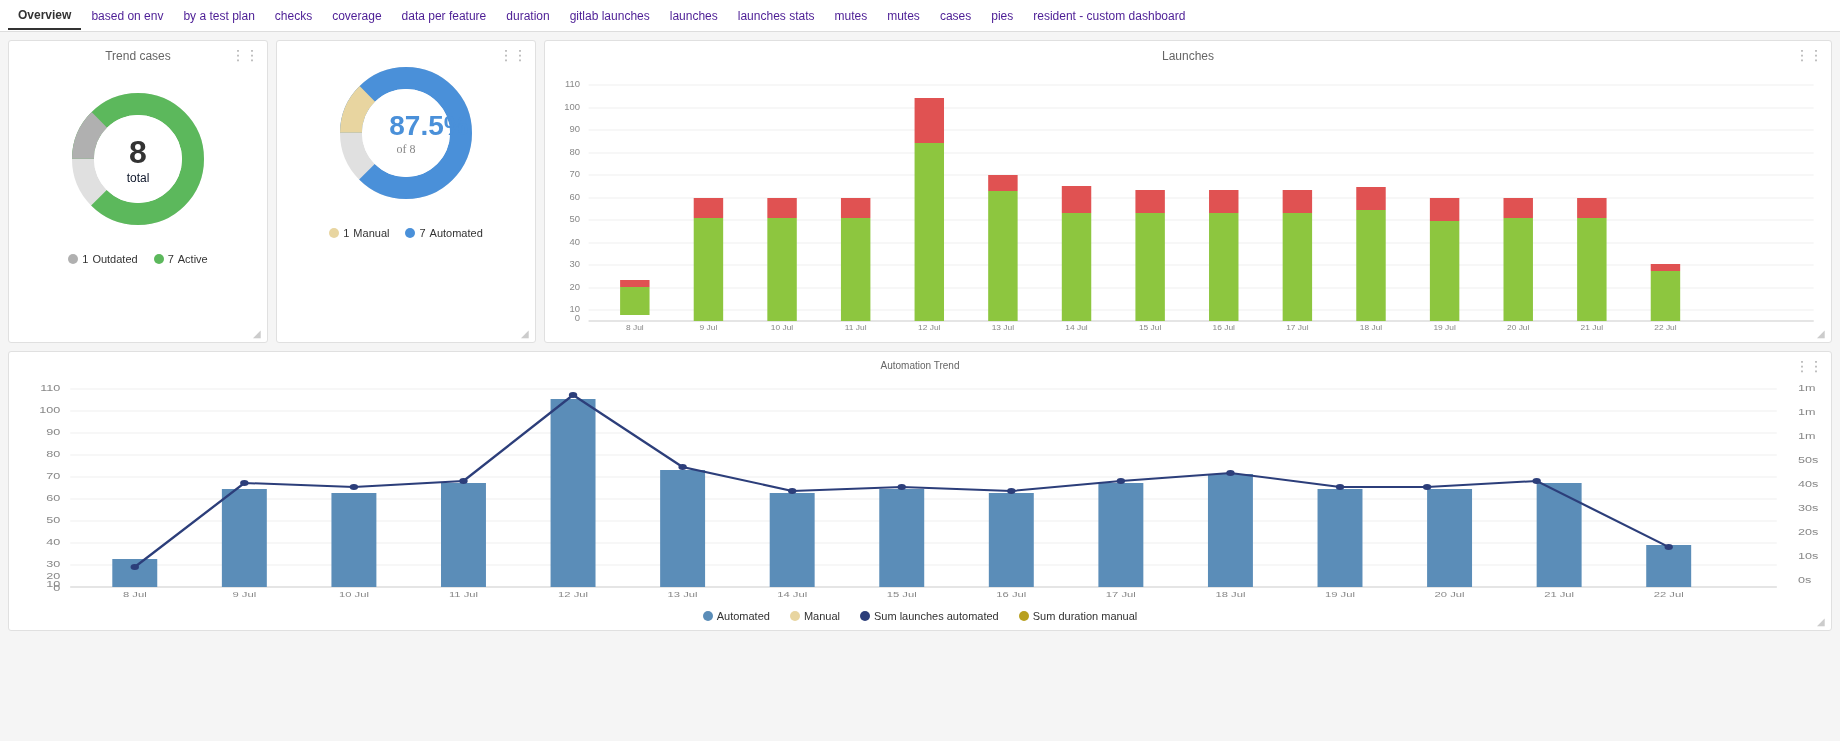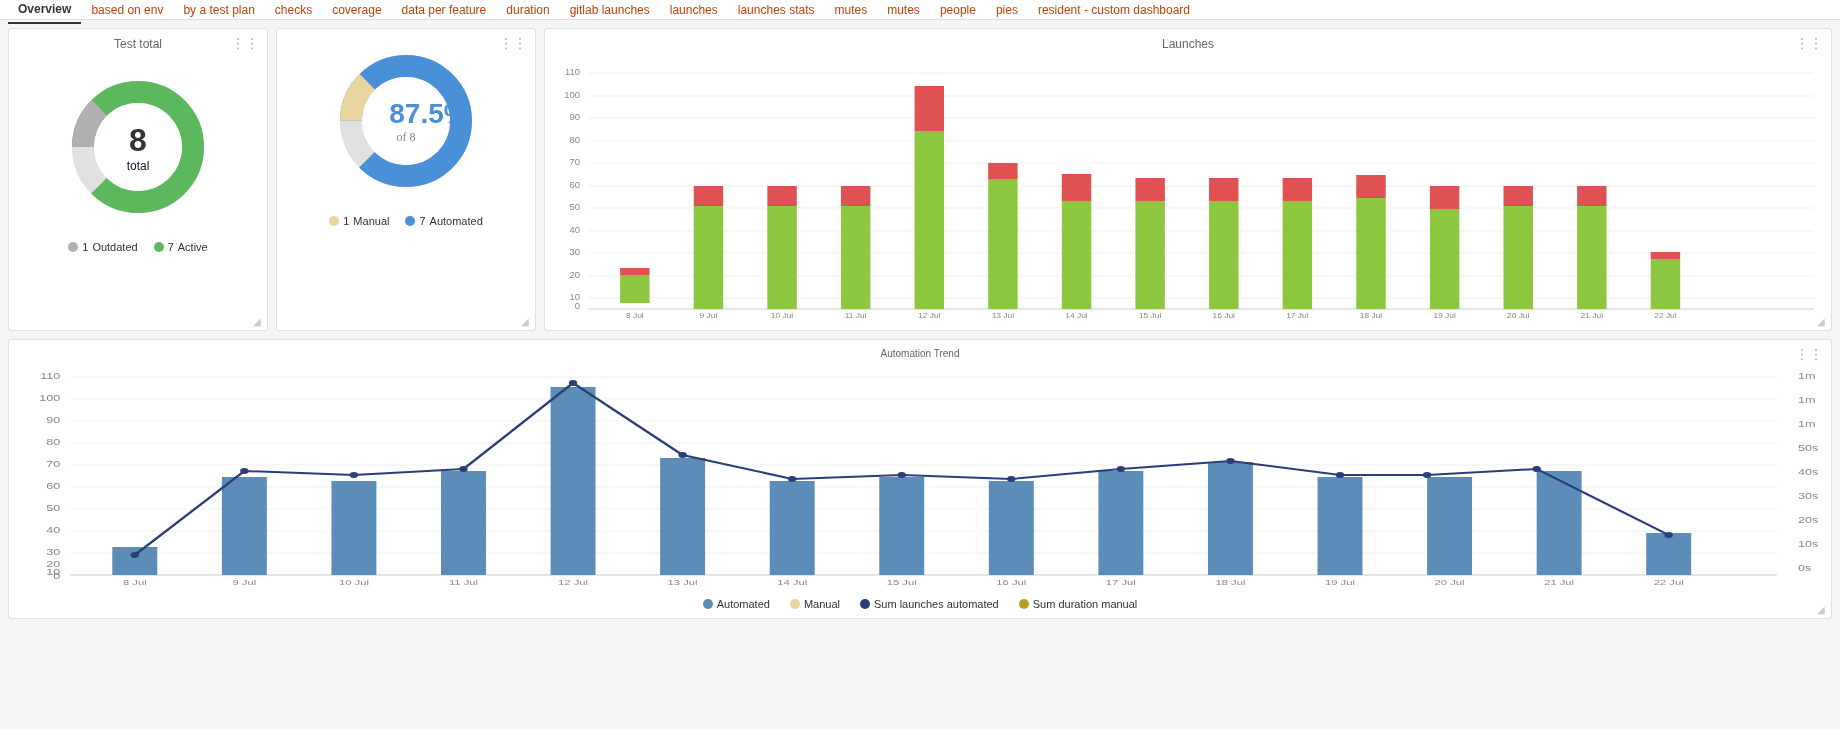--- a/index.html
+++ b/index.html
@@ -5,26 +5,26 @@
     * { box-sizing: border-box; margin: 0; padding: 0; }
     body { font-family: Arial, sans-serif; font-size: 12px; background: #fff; color: #333; }
 
     
     .nav-tabs {
       display: flex;
       align-items: center;
       border-bottom: 1px solid #ddd;
       padding: 0 8px;
       background: #fff;
-      height: 20px;
+      height: 32px;
     }
     .nav-tab {
       padding: 6px 10px;
       cursor: pointer;
-      color: #c2410c;
+      color: #4c1d95;
       font-size: 12px;
       white-space: nowrap;
       text-decoration: none;
     }
     .nav-tab.active {
       color: #333;
       border-bottom: 2px solid #333;
       font-weight: bold;
     }
 
@@ -188,30 +188,30 @@
     <a class="nav-tab" href="#">by a test plan</a>
     <a class="nav-tab" href="#">checks</a>
     <a class="nav-tab" href="#">coverage</a>
     <a class="nav-tab" href="#">data per feature</a>
     <a class="nav-tab" href="#">duration</a>
     <a class="nav-tab" href="#">gitlab launches</a>
     <a class="nav-tab" href="#">launches</a>
     <a class="nav-tab" href="#">launches stats</a>
     <a class="nav-tab" href="#">mutes</a>
     <a class="nav-tab" href="#">mutes</a>
-    <a class="nav-tab" href="#">people</a>
+    <a class="nav-tab" href="#">cases</a>
     <a class="nav-tab" href="#">pies</a>
     <a class="nav-tab" href="#">resident - custom dashboard</a>
   </div>
 
 <div class="dashboard">
   <div class="row1">
 
     <div class="panel test-cases-panel">
-      <div class="panel-title">Test total</div>
+      <div class="panel-title">Trend cases</div>
       <div class="panel-menu">⋮⋮</div>
       <div class="donut-container">
         <div class="donut-chart">
           <svg width="160" height="160" viewBox="0 0 160 160">
 
             <circle cx="80" cy="80" r="55" fill="none" stroke="#e0e0e0" stroke-width="22"></circle>
 
             <circle cx="80" cy="80" r="55" fill="none" stroke="#5cb85c" stroke-width="22" stroke-dasharray="302.2 43.2" stroke-dashoffset="86.35" transform="rotate(-90 80 80)"></circle>
 
             <circle cx="80" cy="80" r="55" fill="none" stroke="#b0b0b0" stroke-width="22" stroke-dasharray="43.2 302.2" stroke-dashoffset="86.35" transform="rotate(-90 80 80)"></circle>

